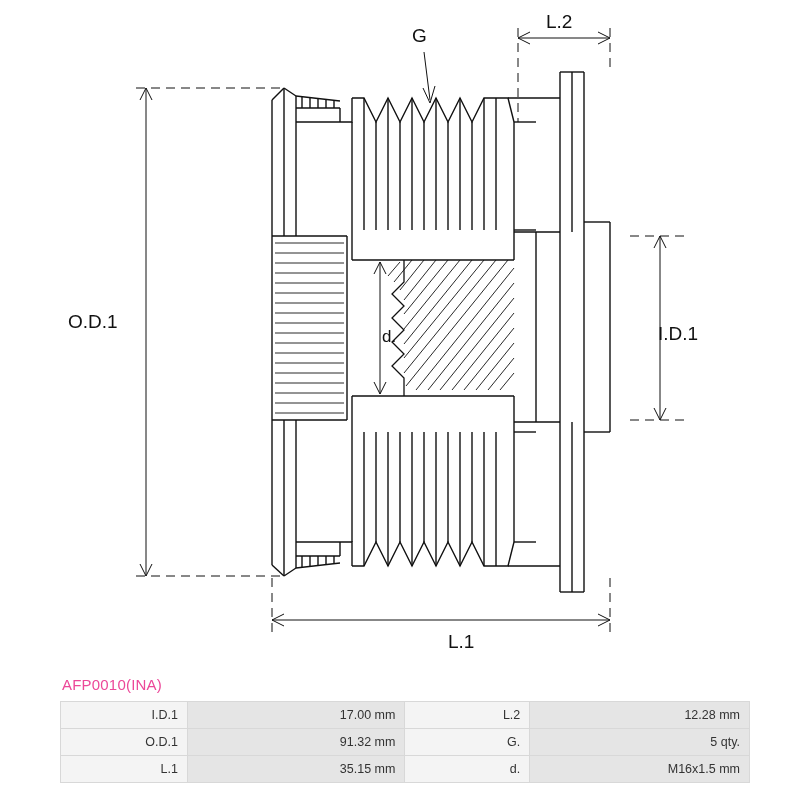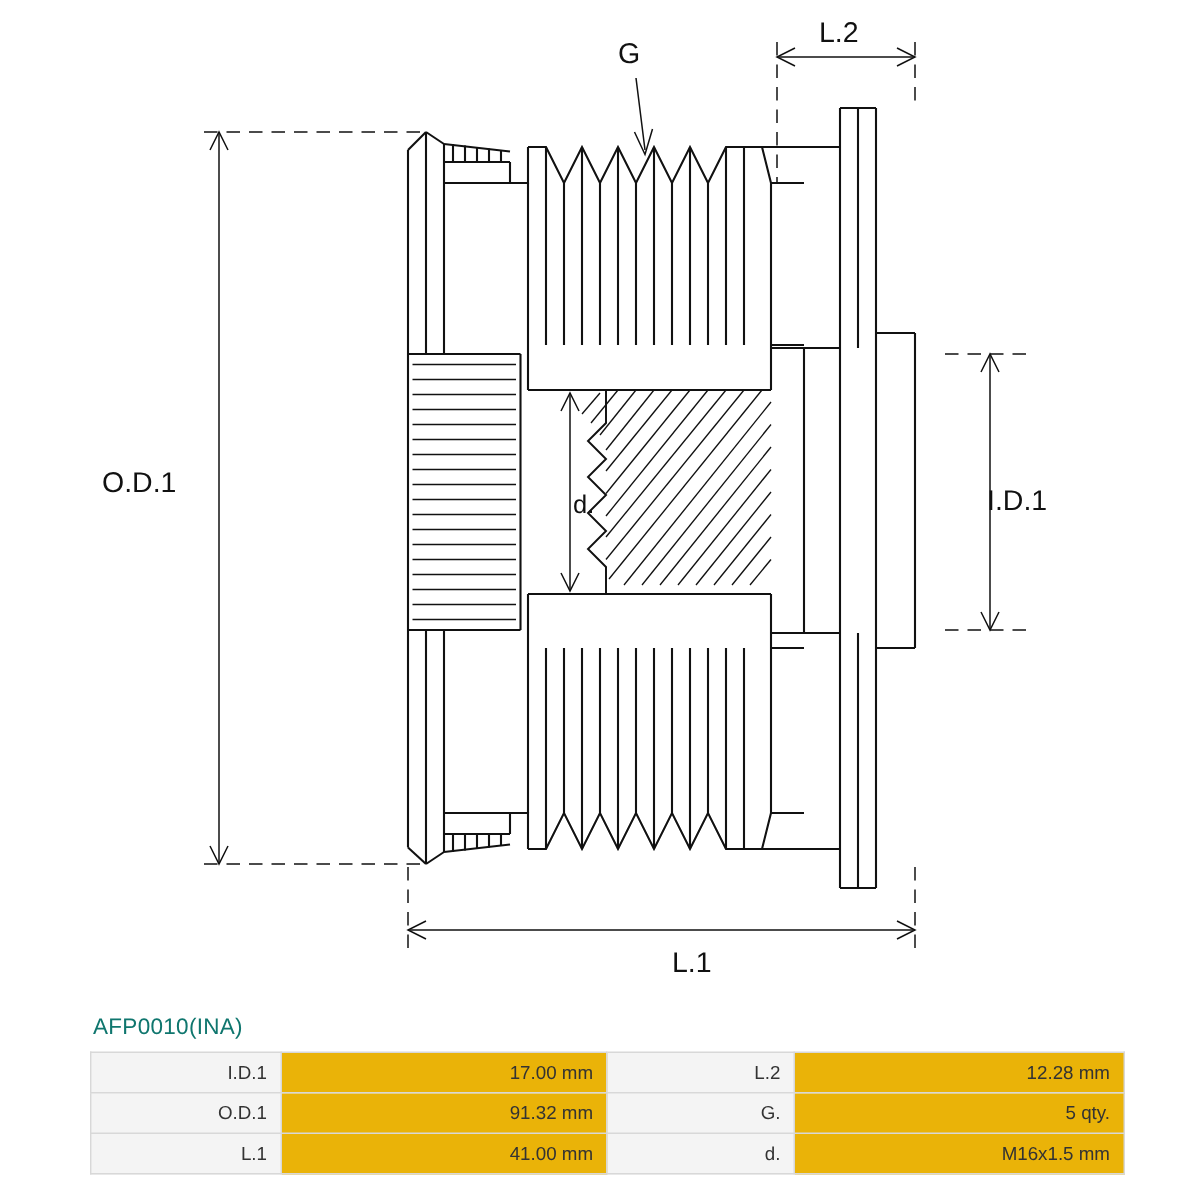--- a/index.html
+++ b/index.html
@@ -33,21 +33,21 @@
   .dim-label-small {
     font-size: 17px;
   }
   #spec-area {
     position: absolute;
     left: 60px;
     top: 676px;
     width: 690px;
   }
   #part-code {
-    color: #0f766e;
+    color: #ec4899;
     font-size: 15px;
     font-family: "Liberation Sans", sans-serif;
     margin: 0 0 8px 2px;
     letter-spacing: 0.2px;
   }
   table.spec-table {
     border-collapse: collapse;
     width: 690px;
     font-size: 12.5px;
   }
@@ -58,21 +58,21 @@
     vertical-align: middle;
     color: #333333;
   }
   td.k {
     background: #f4f4f4;
     text-align: right;
     width: 120px;
     color: #444444;
   }
   td.v {
-    background: #eab308;
+    background: #e5e5e5;
     text-align: right;
     width: 225px;
     color: #333333;
   }
 </style>
 </head>
 <body>
 
 <div id="diagram-area">
   <svg id="diagram-svg" width="800" height="665" viewBox="0 0 800 665" xmlns="http://www.w3.org/2000/svg">
@@ -298,19 +298,19 @@
           <td class="v">12.28 mm</td>
         </tr>
         <tr>
           <td class="k">O.D.1</td>
           <td class="v">91.32 mm</td>
           <td class="k">G.</td>
           <td class="v">5 qty.</td>
         </tr>
         <tr>
           <td class="k">L.1</td>
-          <td class="v">41.00 mm</td>
+          <td class="v">35.15 mm</td>
           <td class="k">d.</td>
           <td class="v">M16x1.5 mm</td>
         </tr>
       </tbody>
   </table>
 </div>
 
 </body></html>

